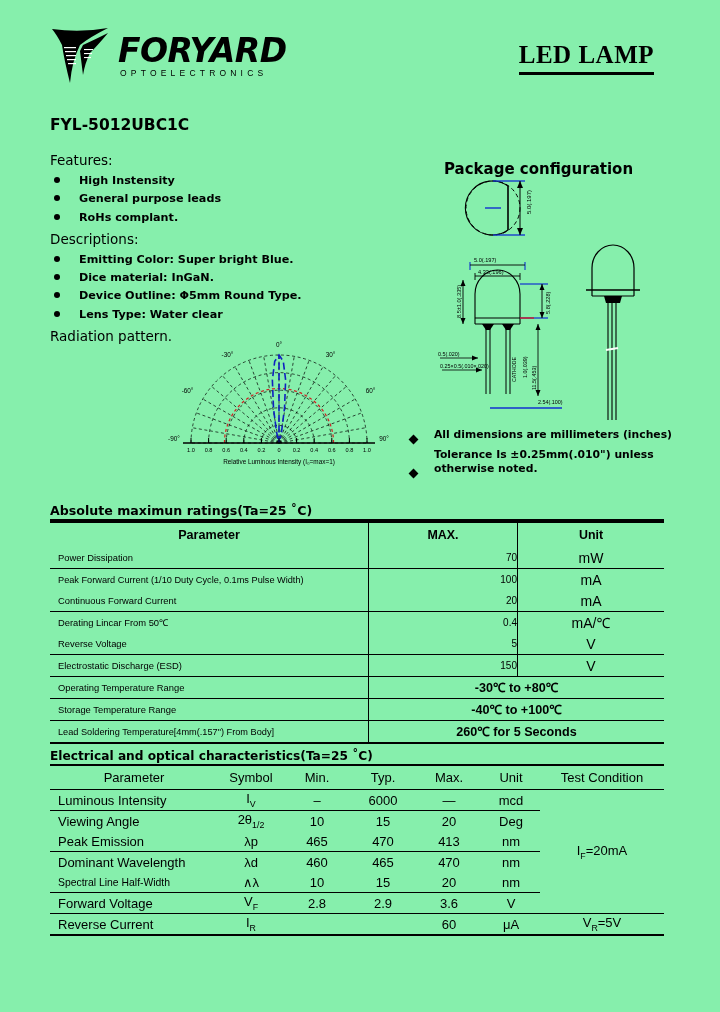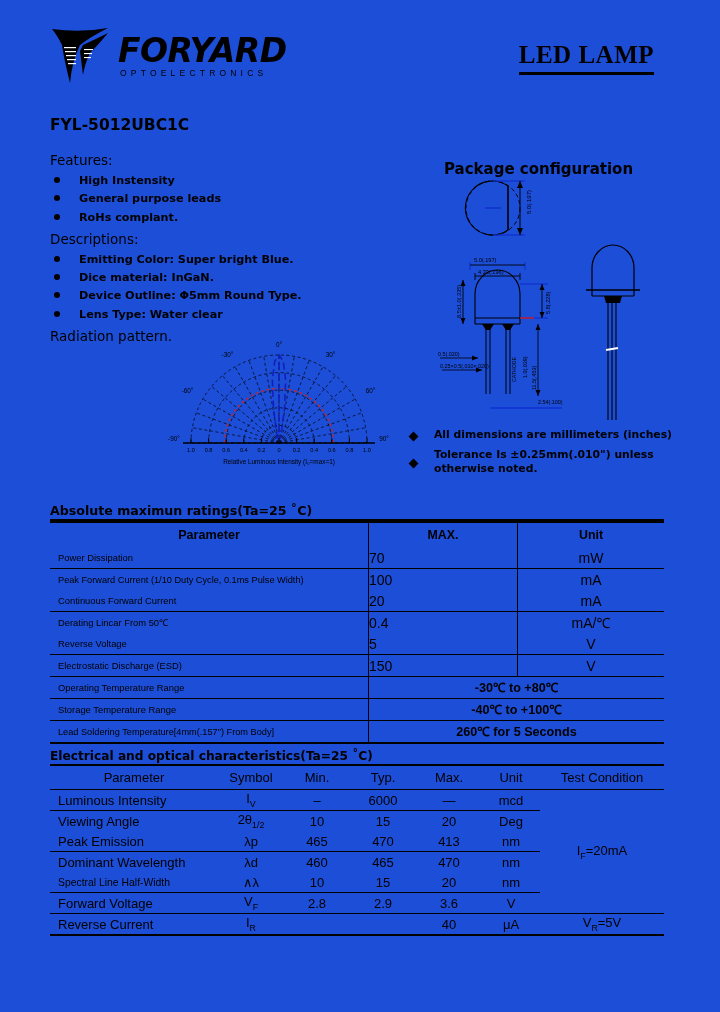--- a/index.html
+++ b/index.html
@@ -11,21 +11,21 @@
     width: 720px;
     height: 1012px;
     position: relative;
     font-family: "Liberation Sans", sans-serif;
     color: #000;
     overflow: hidden;
   }
   .page {
     position: absolute;
     inset: 0;
-    background: #1d4ed8;
+    background: #86efac;
   }
 
   
   .header {
     position: absolute;
     left: 50px; top: 25px;
     width: 620px; height: 70px;
   }
   .logo-block {
     position: absolute;
@@ -129,21 +129,21 @@
     left: 430px; top: 172px;
     width: 260px; height: 248px;
   }
   .note-list {
     position: absolute;
     left: 408px; top: 428px;
     width: 290px;
   }
   .note-list .nrow {
     display: flex;
-    align-items: center;
+    align-items: flex-end;
     font-family: "DejaVu Sans", sans-serif;
     font-size: 10.8px;
     font-weight: bold;
     margin-bottom: 5px;
     line-height: 1.35;
   }
   .note-list .dia {
     flex: none;
     width: 7px; height: 7px;
     background: #000;
@@ -204,22 +204,22 @@
   }
   .abs-tbl .c-param {
     width: 318px;
     border-right: 1.5px solid #000;
     padding-left: 8px;
     font-size: 9.4px;
   }
   .abs-tbl .c-max {
     width: 148px;
     border-right: 1.5px solid #000;
-    text-align: left;
-    font-size: 14px;
+    text-align: right;
+    font-size: 10px;
   }
   .abs-tbl .c-unit {
     text-align: center;
     font-size: 14px;
   }
   .abs-tbl tr.hdr td {
     text-align: center;
     font-size: 12.4px;
     font-weight: bold;
     height: 24px;
@@ -625,21 +625,21 @@
           <td>2.9</td>
           <td>3.6</td>
           <td>V</td>
         </tr>
 
         <tr class="last">
           <td class="pname">Reverse Current</td>
           <td class="sym">I<sub>R</sub></td>
           <td></td>
           <td></td>
-          <td>40</td>
+          <td>60</td>
           <td>μA</td>
           <td class="tc">V<sub>R</sub>=5V</td>
         </tr>
       </tbody>
     </table>
   </div>
 
 </div>
 
 </body></html>

